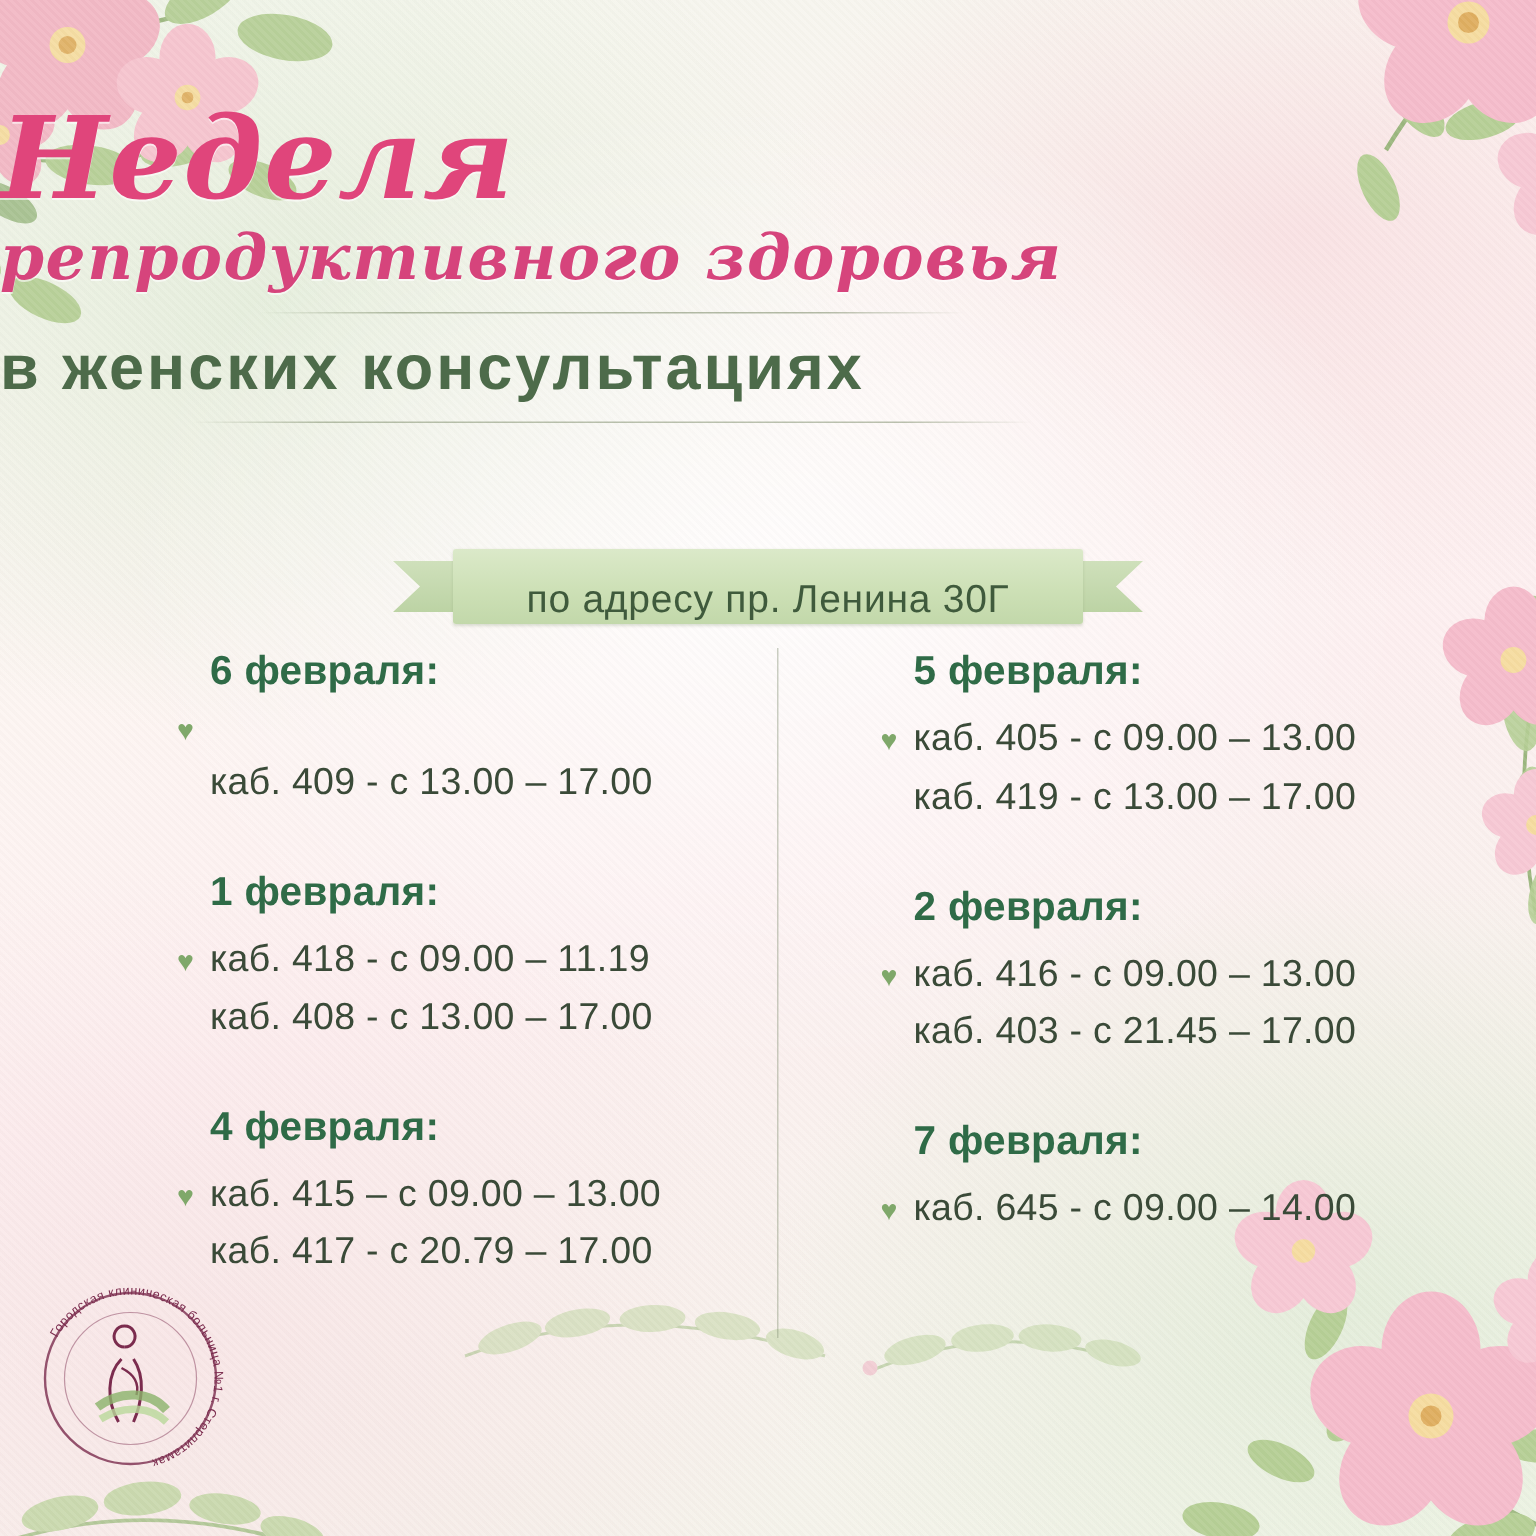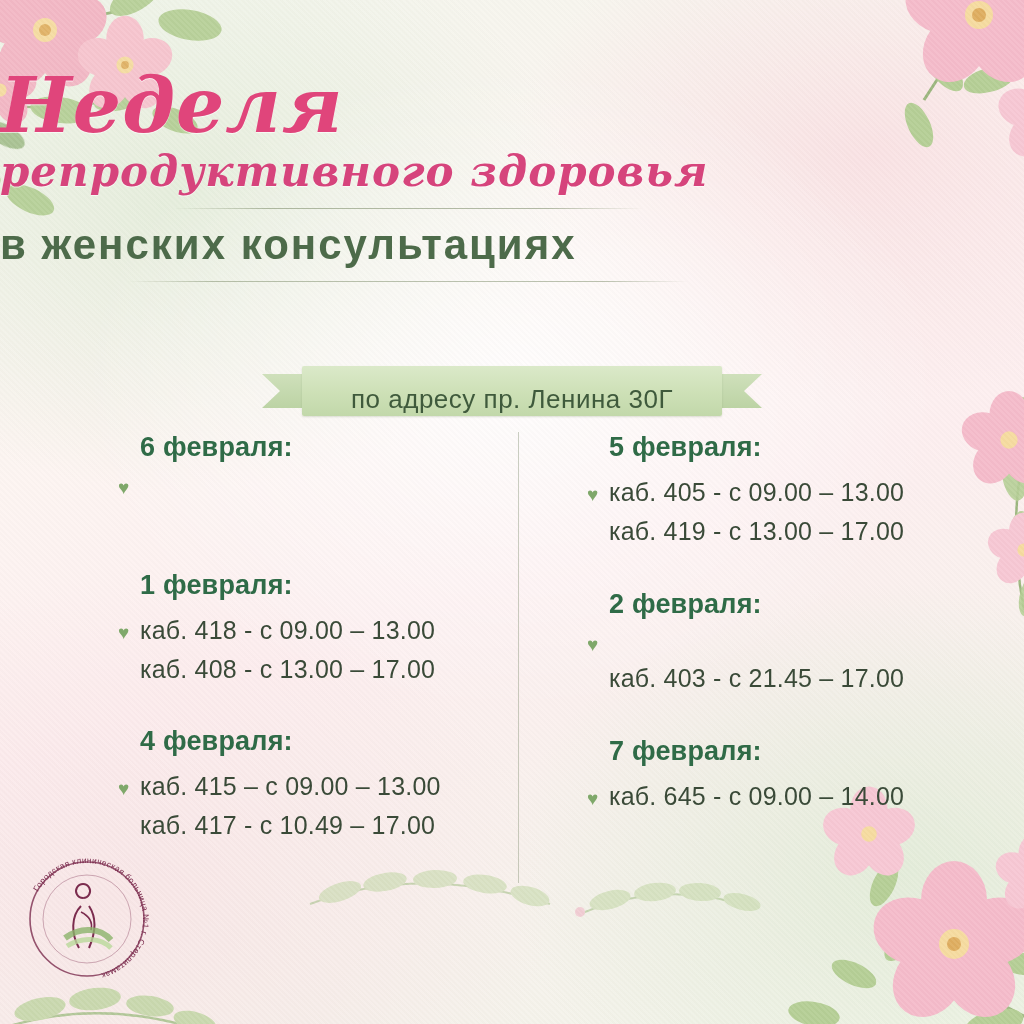--- a/index.html
+++ b/index.html
@@ -417,44 +417,45 @@
 
     <div class="col col-left">
 
       <div class="day-block">
         <div class="day-title">6 февраля:</div>
         <div class="slot">
           <span class="heart">♥</span>
         </div>
         <div class="slot">
           <span class="heart blank">♥</span>
+          <span class="slot-text">каб. 409 - с 13.00 – 17.00</span>
         </div>
       </div>
 
       <div class="day-block">
         <div class="day-title">1 февраля:</div>
         <div class="slot">
           <span class="heart">♥</span>
-          <span class="slot-text">каб. 418 - с 09.00 – 13.00</span>
+          <span class="slot-text">каб. 418 - с 09.00 – 11.19</span>
         </div>
         <div class="slot">
           <span class="heart blank">♥</span>
           <span class="slot-text">каб. 408 - с 13.00 – 17.00</span>
         </div>
       </div>
 
       <div class="day-block">
         <div class="day-title">4 февраля:</div>
         <div class="slot">
           <span class="heart">♥</span>
           <span class="slot-text">каб. 415 – с 09.00 – 13.00</span>
         </div>
         <div class="slot">
           <span class="heart blank">♥</span>
-          <span class="slot-text">каб. 417 - с 10.49 – 17.00</span>
+          <span class="slot-text">каб. 417 - с 20.79 – 17.00</span>
         </div>
       </div>
 
     </div>
 
     <div class="col col-right">
 
       <div class="day-block">
         <div class="day-title">5 февраля:</div>
         <div class="slot">
@@ -464,20 +465,21 @@
         <div class="slot">
           <span class="heart blank">♥</span>
           <span class="slot-text">каб. 419 - с 13.00 – 17.00</span>
         </div>
       </div>
 
       <div class="day-block">
         <div class="day-title">2 февраля:</div>
         <div class="slot">
           <span class="heart">♥</span>
+          <span class="slot-text">каб. 416 - с 09.00 – 13.00</span>
         </div>
         <div class="slot">
           <span class="heart blank">♥</span>
           <span class="slot-text">каб. 403 - с 21.45 – 17.00</span>
         </div>
       </div>
 
       <div class="day-block">
         <div class="day-title">7 февраля:</div>
         <div class="slot">

